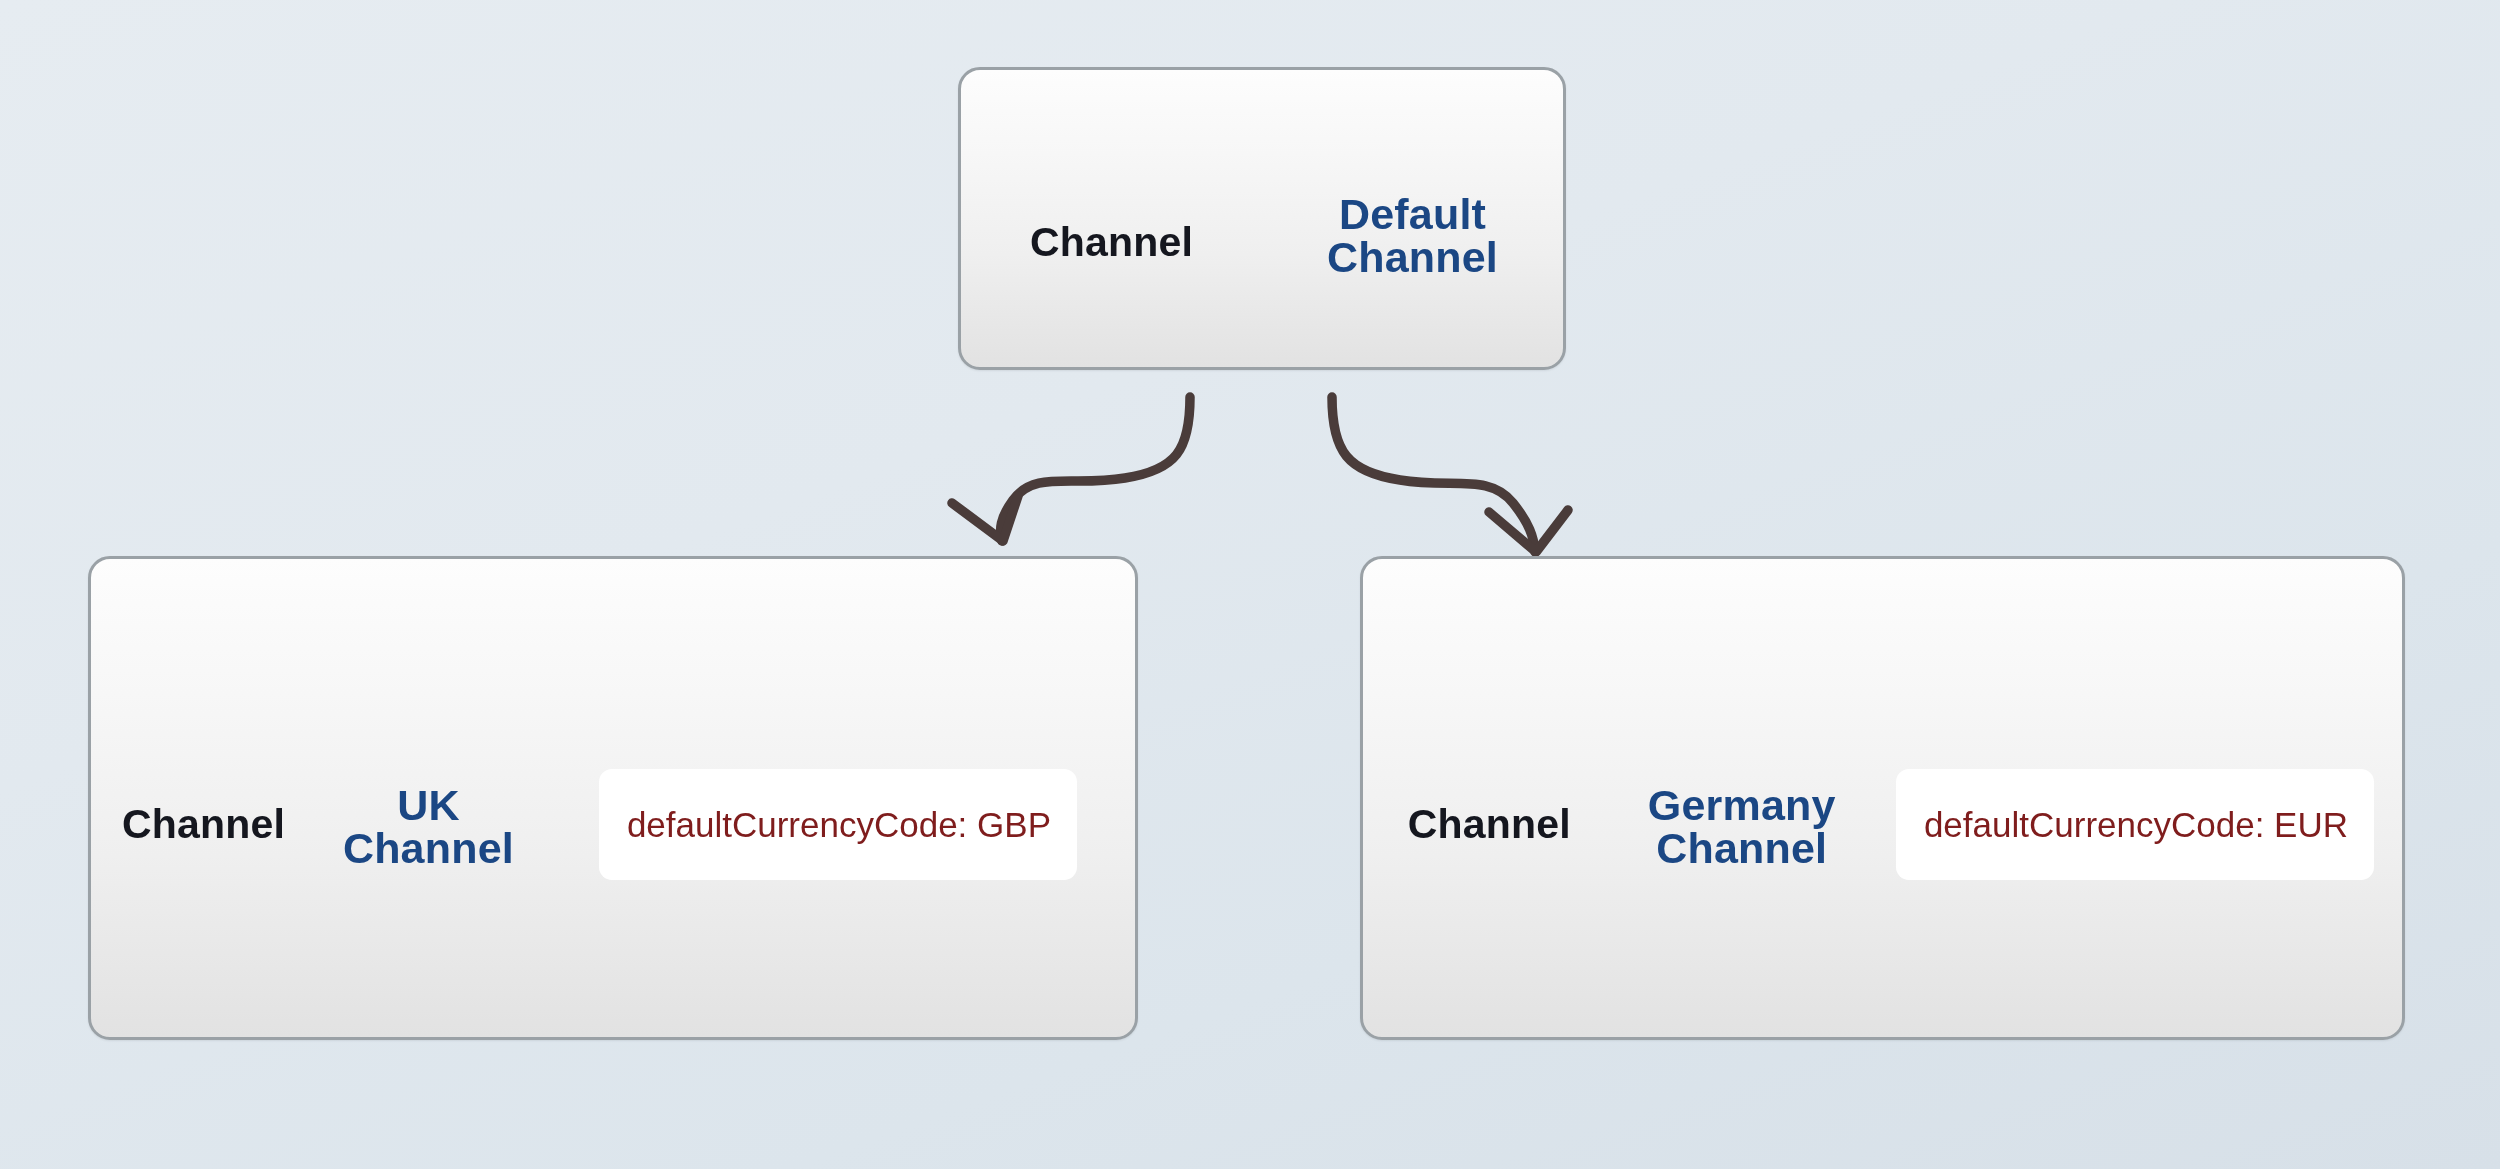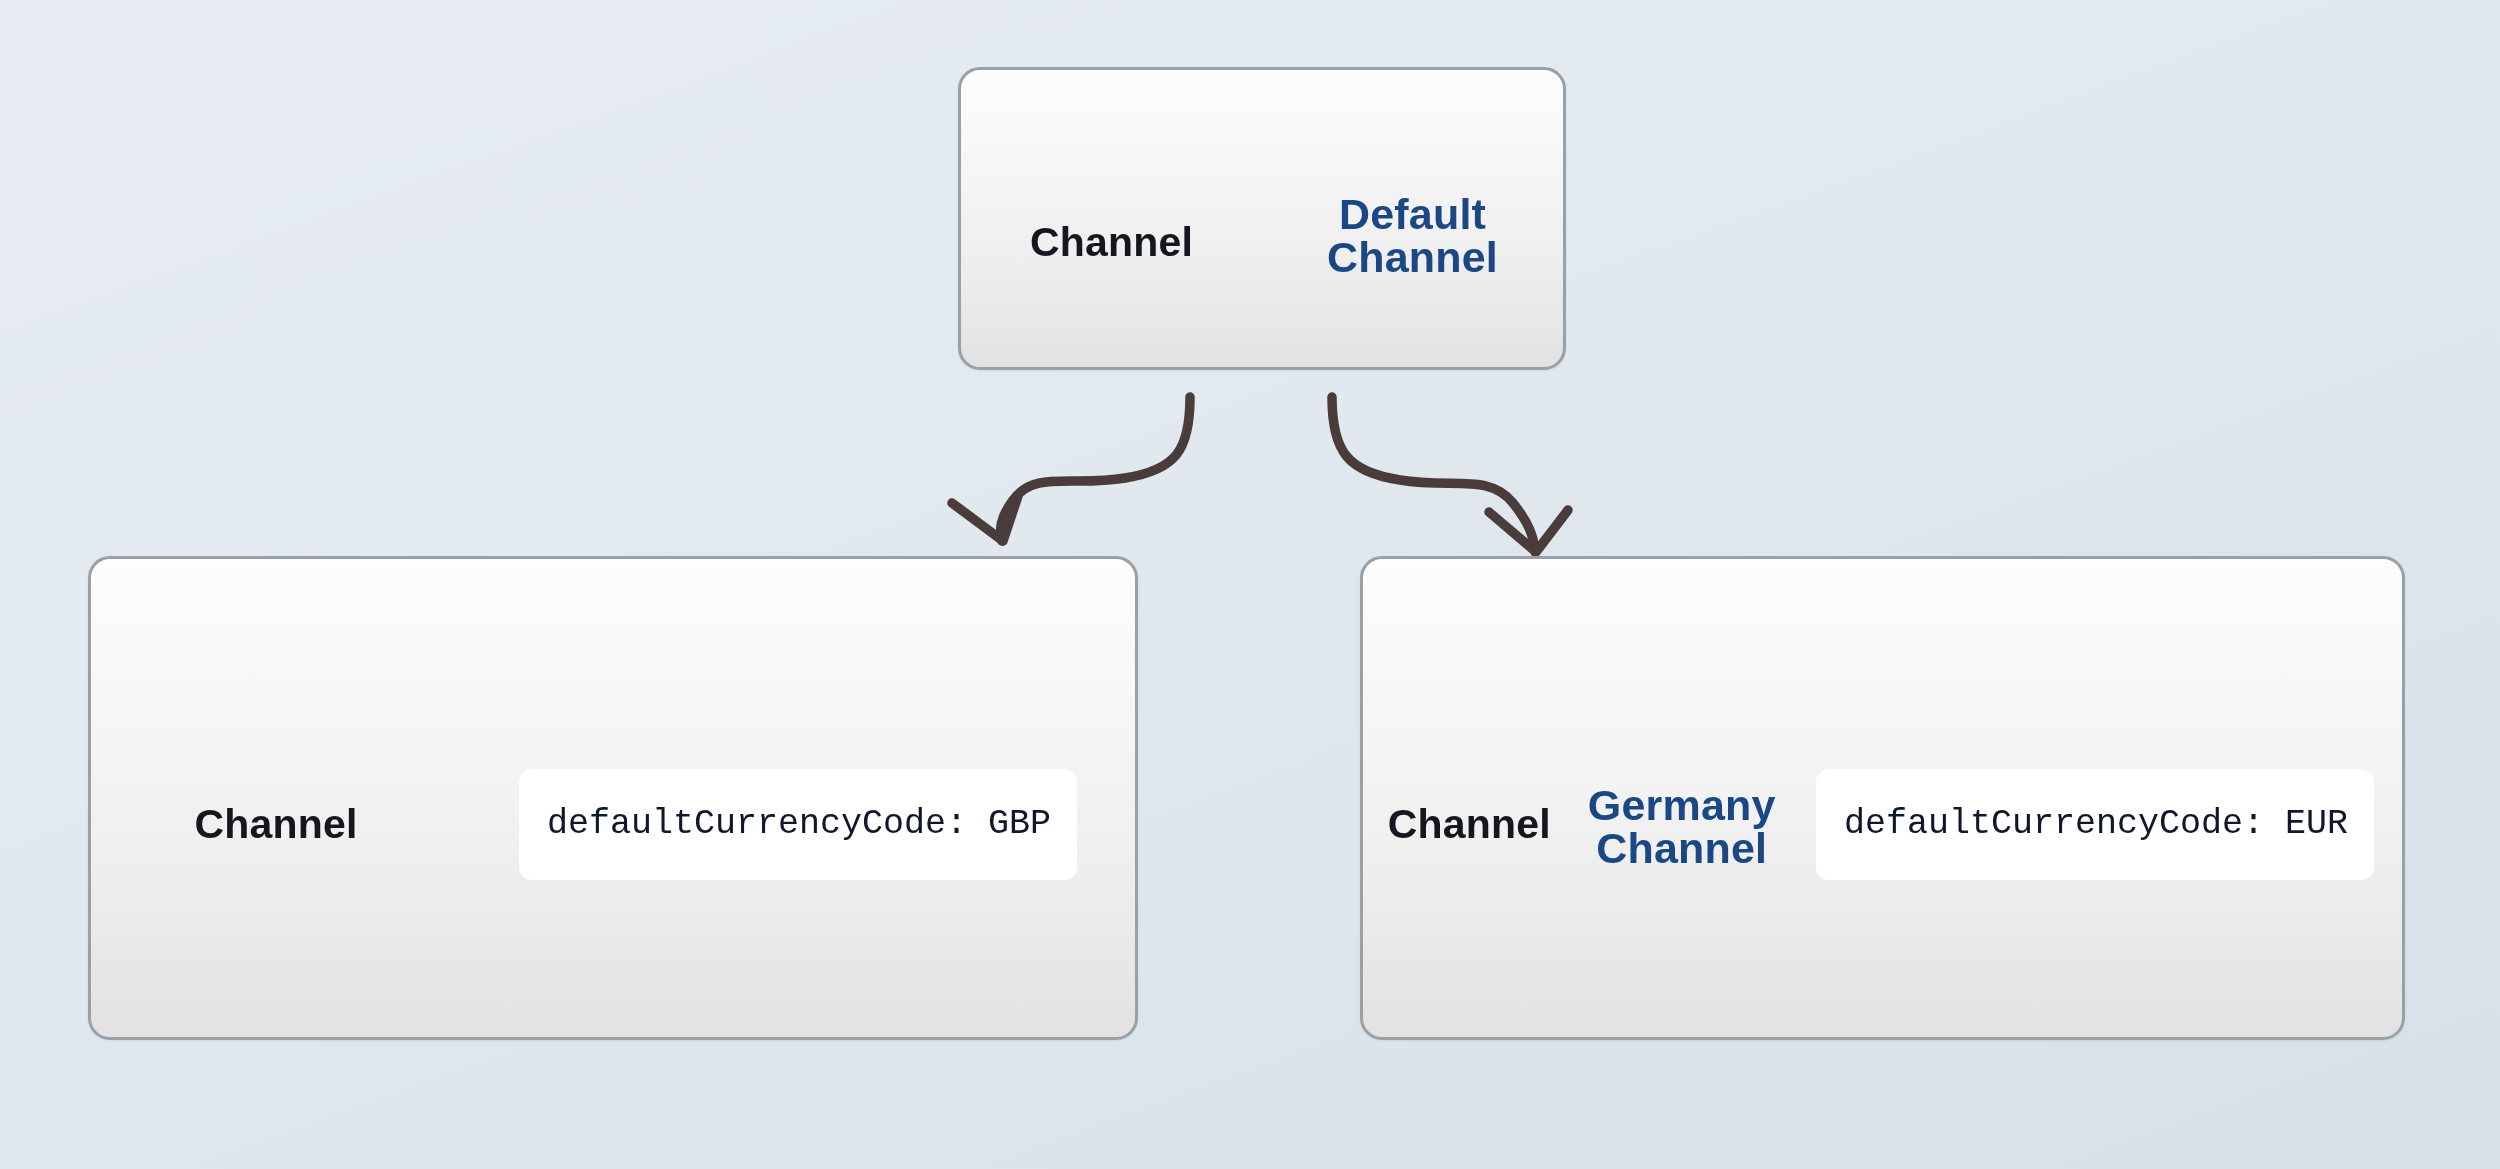--- a/index.html
+++ b/index.html
@@ -48,22 +48,22 @@
   .node-name {
     color: #1b4784;
     font-weight: bold;
     letter-spacing: 0.2px;
     text-align: center;
     width: 100%;
   }
   .attr-chip {
     background: #ffffff;
     border-radius: 13px;
-    font-family: Liberation Mono, monospace;
-    color: #0f172a;
+    font-family: Liberation Sans, sans-serif;
+    color: #7f1d1d;
     white-space: nowrap;
     display: inline-block;
   }
 
   
   #node-root {
     left: 958px;
     top: 67px;
     width: 608px;
     height: 303px;
@@ -135,20 +135,21 @@
     </g>
   </svg>
 
   <div class="node" id="node-root">
     <div class="node-type">Channel</div>
     <div class="node-name">Default Channel</div>
   </div>
 
   <div class="node node-child" id="node-uk">
     <div class="node-type">Channel</div>
+    <div class="node-name">UK Channel</div>
     <div class="chip-row">
       <span class="attr-chip">defaultCurrencyCode: GBP</span>
     </div>
   </div>
 
   <div class="node node-child" id="node-de">
     <div class="node-type">Channel</div>
     <div class="node-name">Germany Channel</div>
     <div class="chip-row">
       <span class="attr-chip">defaultCurrencyCode: EUR</span>

